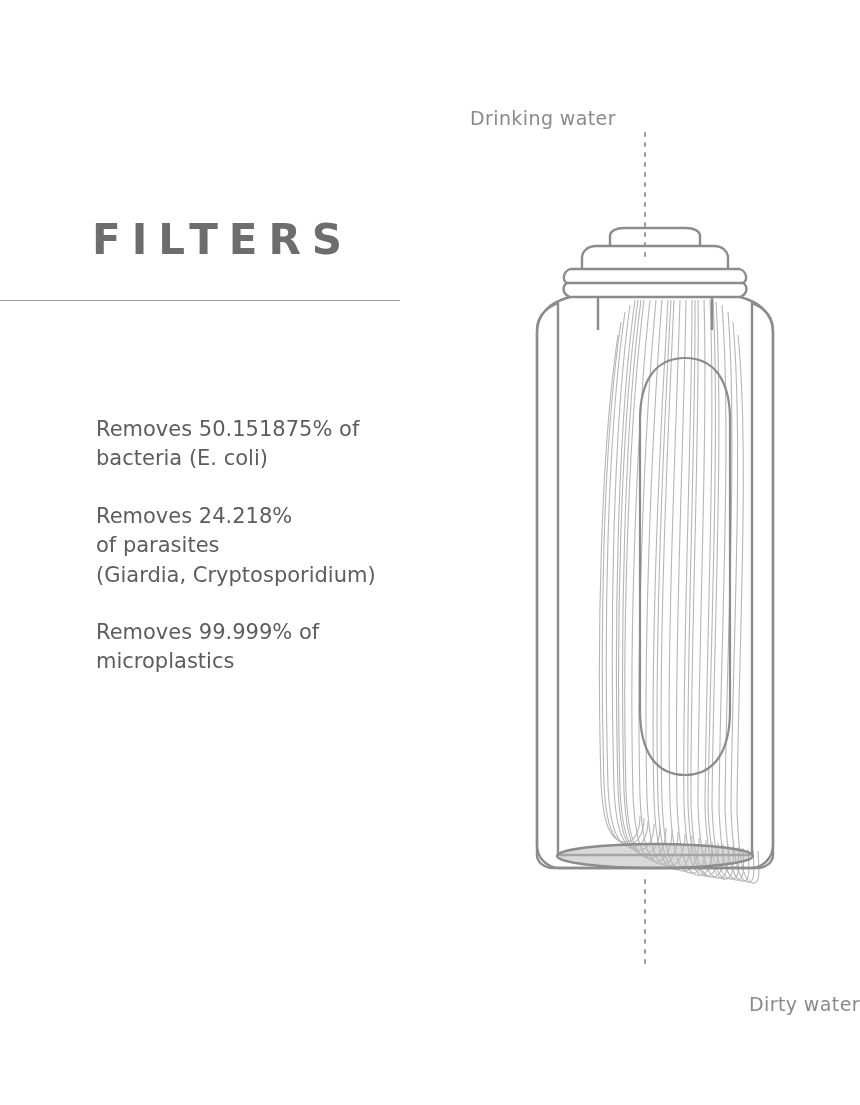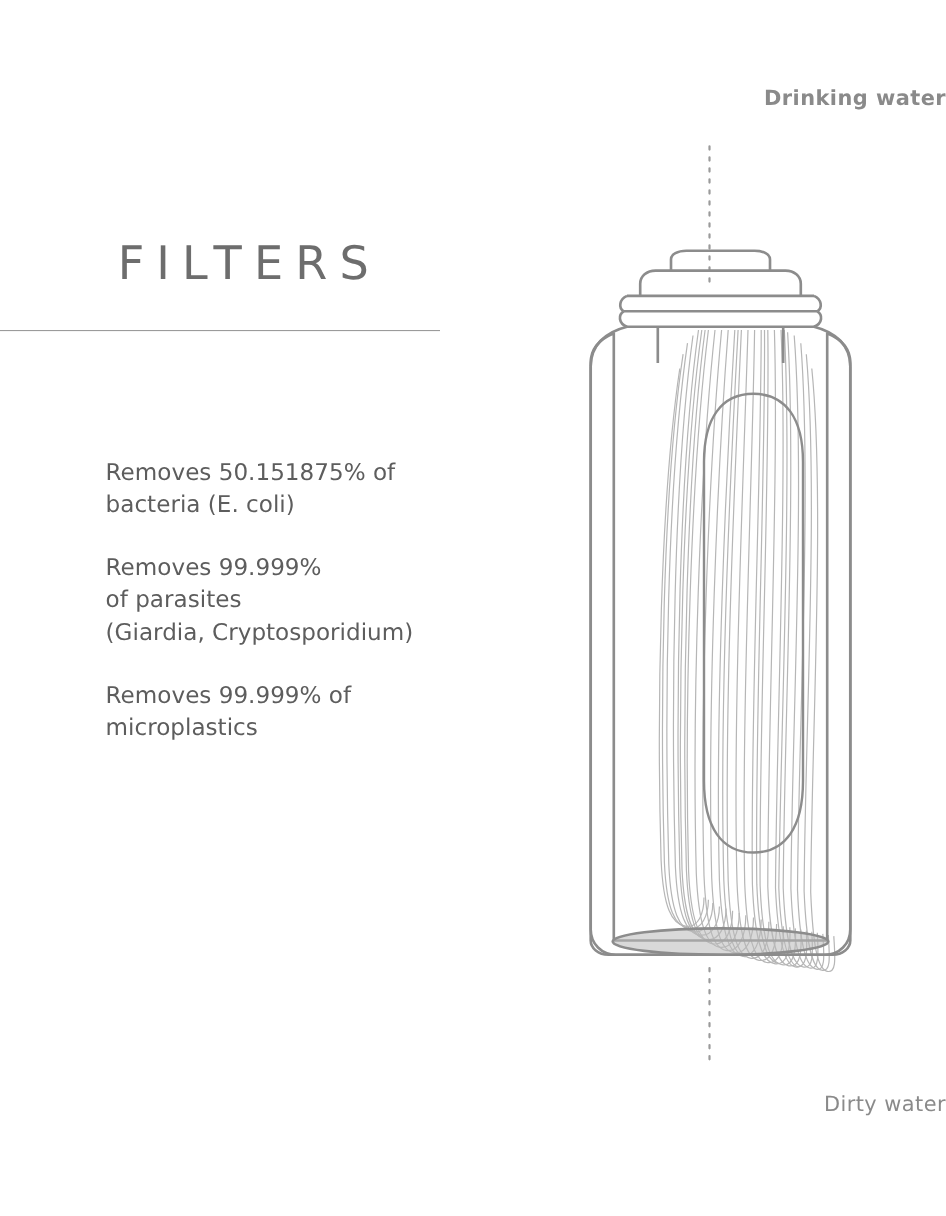--- a/index.html
+++ b/index.html
@@ -20,26 +20,26 @@
   .left-col {
     position: absolute;
     left: 0;
     top: 0;
     width: 470px;
     height: 100%;
   }
 
   .section-title {
     position: absolute;
-    left: 107px;
+    left: 92px;
     top: 215px;
     font-size: 42px;
     letter-spacing: 11px;
     color: #6d6d6d;
-    font-weight: 400;
+    font-weight: 700;
     white-space: nowrap;
   }
 
   .divider {
     position: absolute;
     left: 0px;
     top: 300px;
     width: 400px;
     height: 1px;
     background: #9b9b9b;
@@ -78,27 +78,26 @@
     position: absolute;
     left: 470px;
     top: 0;
     width: 390px;
     height: 100%;
   }
 
   .label-top {
     position: absolute;
     left: 0;
-    top: 78px;
+    top: 107px;
     width: 390px;
-    text-align: right;
+    text-align: left;
     font-size: 19px;
     color: #8a8a8a;
     letter-spacing: 0.4px;
-    font-weight: bold;
   }
   .label-bottom {
     position: absolute;
     left: 0;
     top: 993px;
     width: 390px;
     text-align: right;
     font-size: 19px;
     color: #8a8a8a;
     letter-spacing: 0.4px;
@@ -116,21 +115,21 @@
 <div class="left-col">
 
   <div class="section-title">FILTERS</div>
 
   <div class="divider"></div>
 
 
   <div class="bullets">
     <div class="bullet">Removes 50.151875% of
 bacteria (E. coli)</div>
-    <div class="bullet">Removes 99.999%
+    <div class="bullet">Removes 24.218%
 of parasites
 (Giardia, Cryptosporidium)</div>
     <div class="bullet">Removes 99.999% of
 microplastics</div>
   </div>
 
 </div>
 
 <div class="diagram">
 

